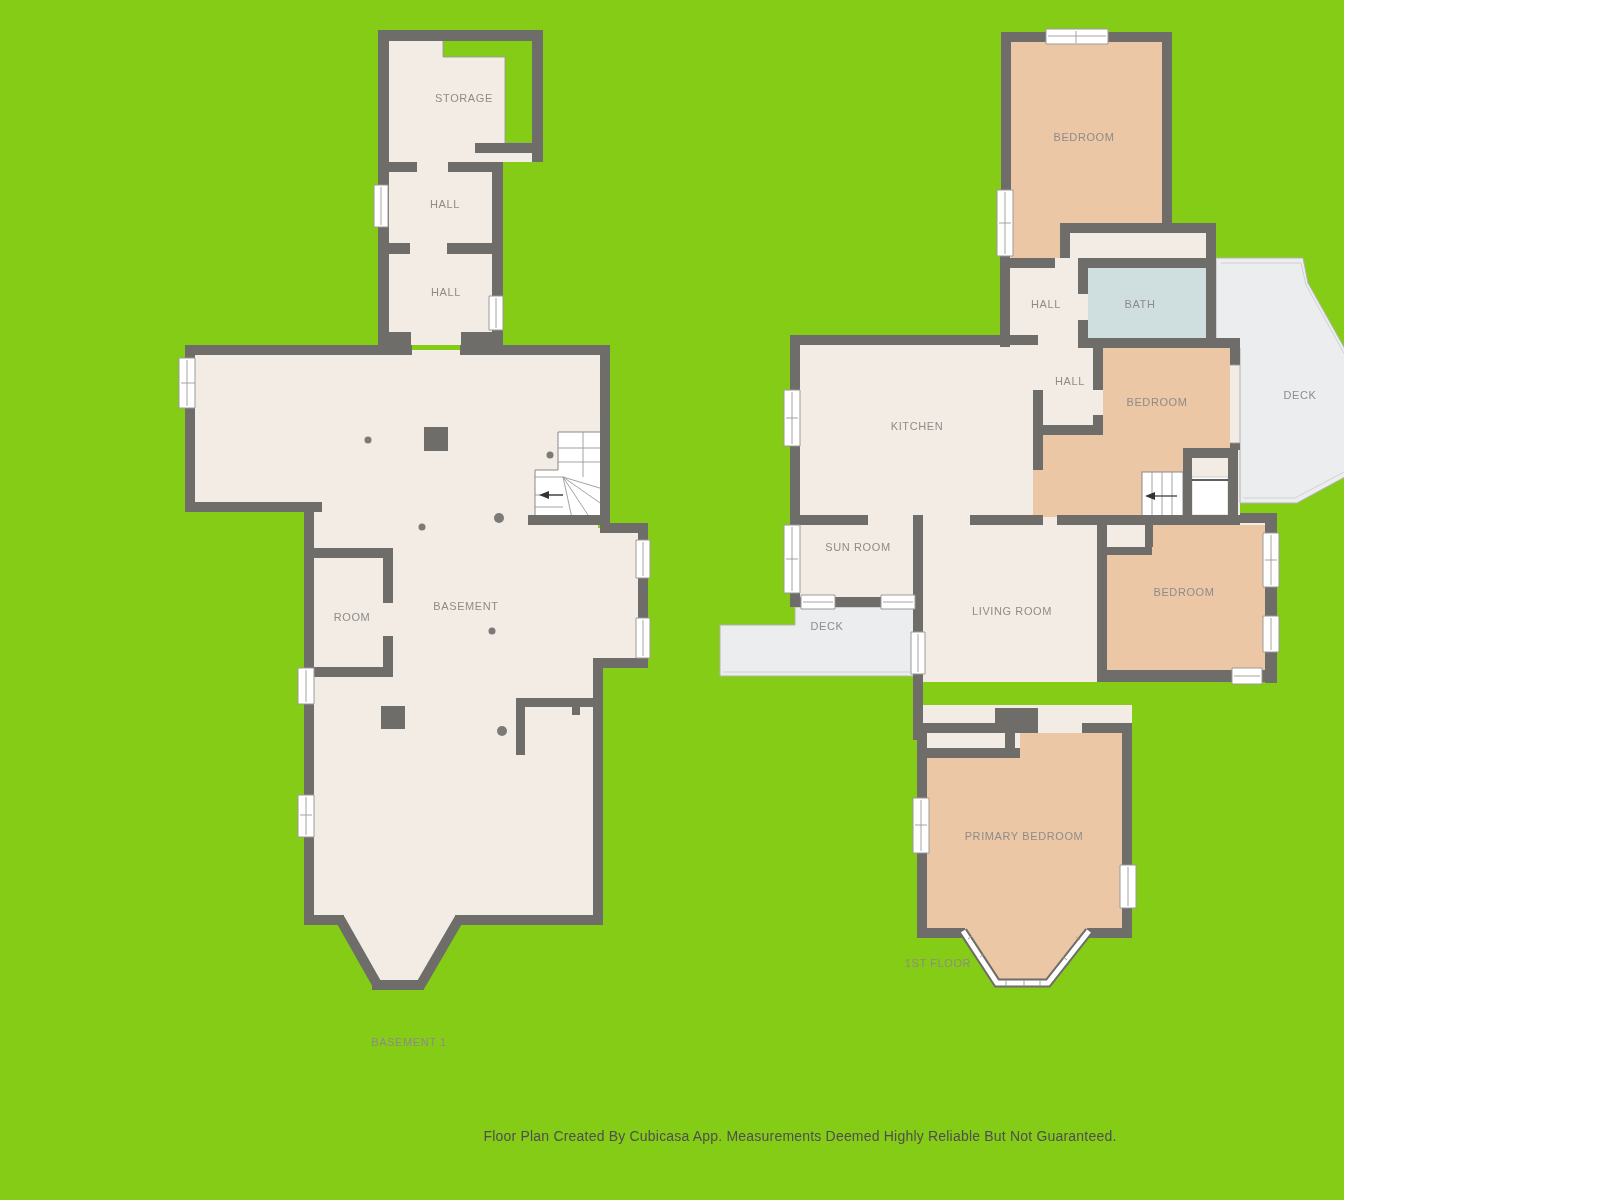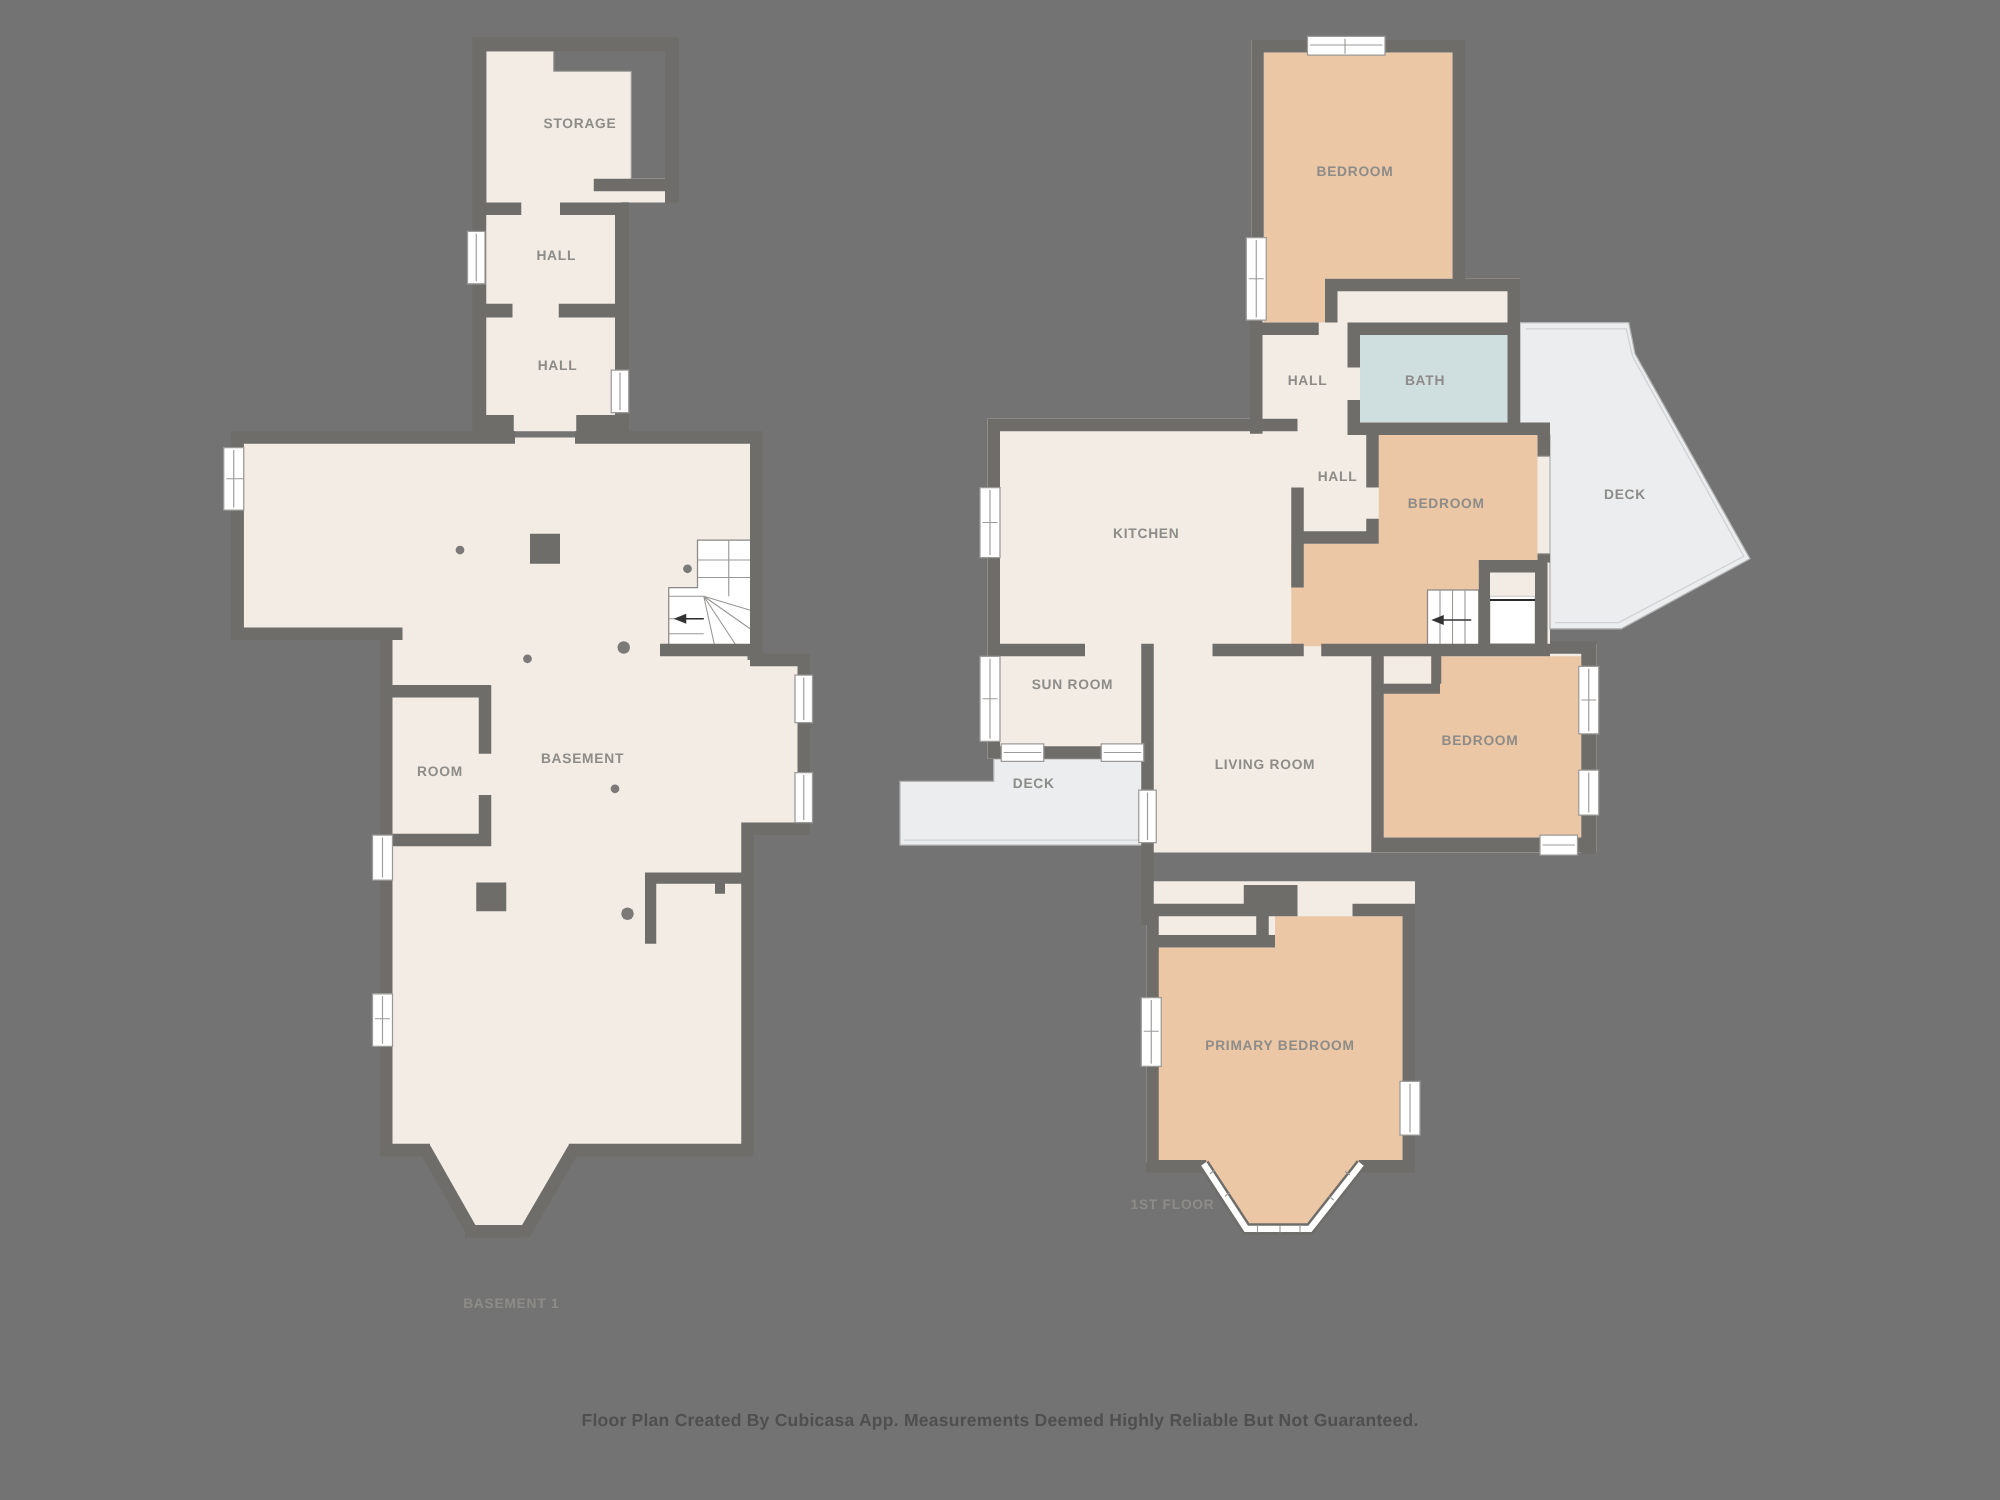--- a/index.html
+++ b/index.html
@@ -1,17 +1,17 @@
 <!DOCTYPE html>
 <html><head>
 <meta charset="utf-8">
 <style>
   html,body{margin:0;padding:0;background:#ffffff;}
-  .page{position:relative;width:1600px;height:1200px;background:#737373;overflow:hidden;
-        font-family:"Liberation Sans", sans-serif;font-weight:bold;}
+  .page{position:relative;width:1344px;height:1200px;background:#84cc16;overflow:hidden;
+        font-family:"Liberation Sans", sans-serif;}
   svg{display:block}
   .floor{fill:#f2ece5}
   .bed{fill:#ecc7a5}
   .bath{fill:#cfdede}
   .deckfill{fill:#ebedee;stroke:#b3b3b3;stroke-width:1}
   .wall{fill:#6f6d6a}
   .walline{stroke:#6f6d6a;fill:none}
   .win{fill:#ffffff;stroke:#9c9a98;stroke-width:1}
   .winline{stroke:#9c9a98;stroke-width:0.9;fill:none}
   .stair{fill:#ffffff;stroke:#8a8886;stroke-width:1}

